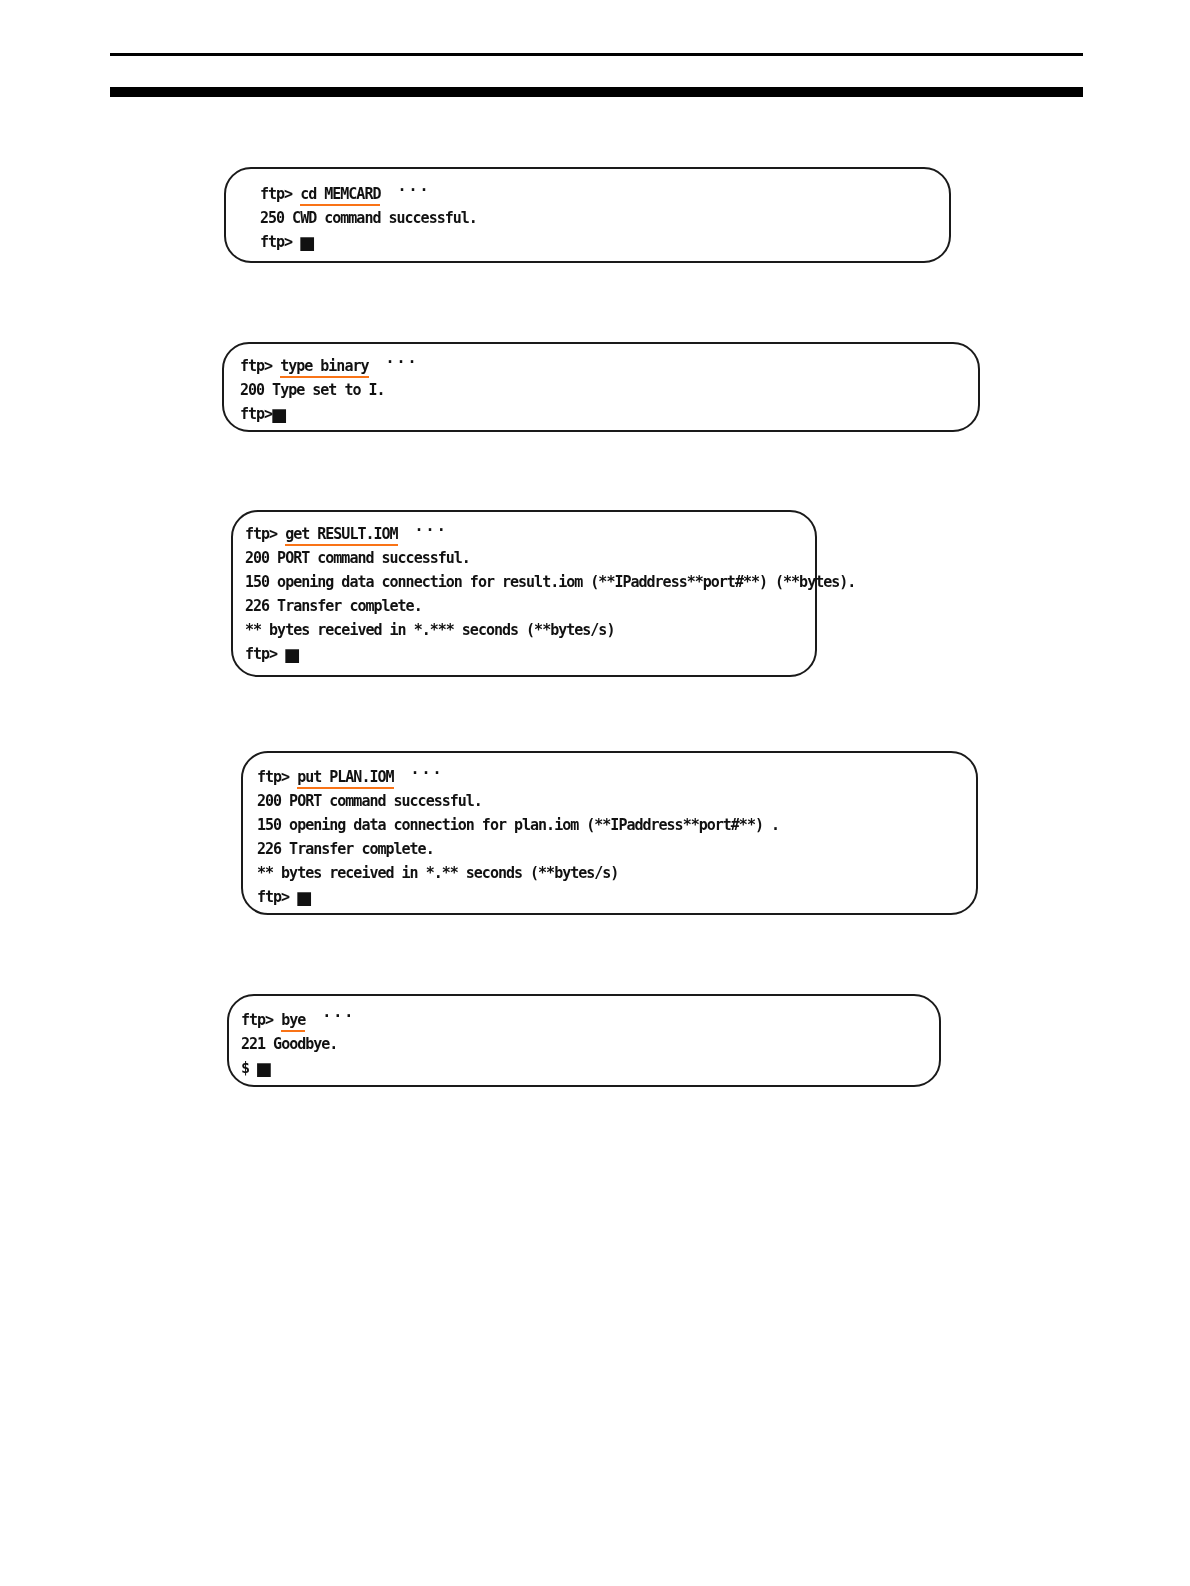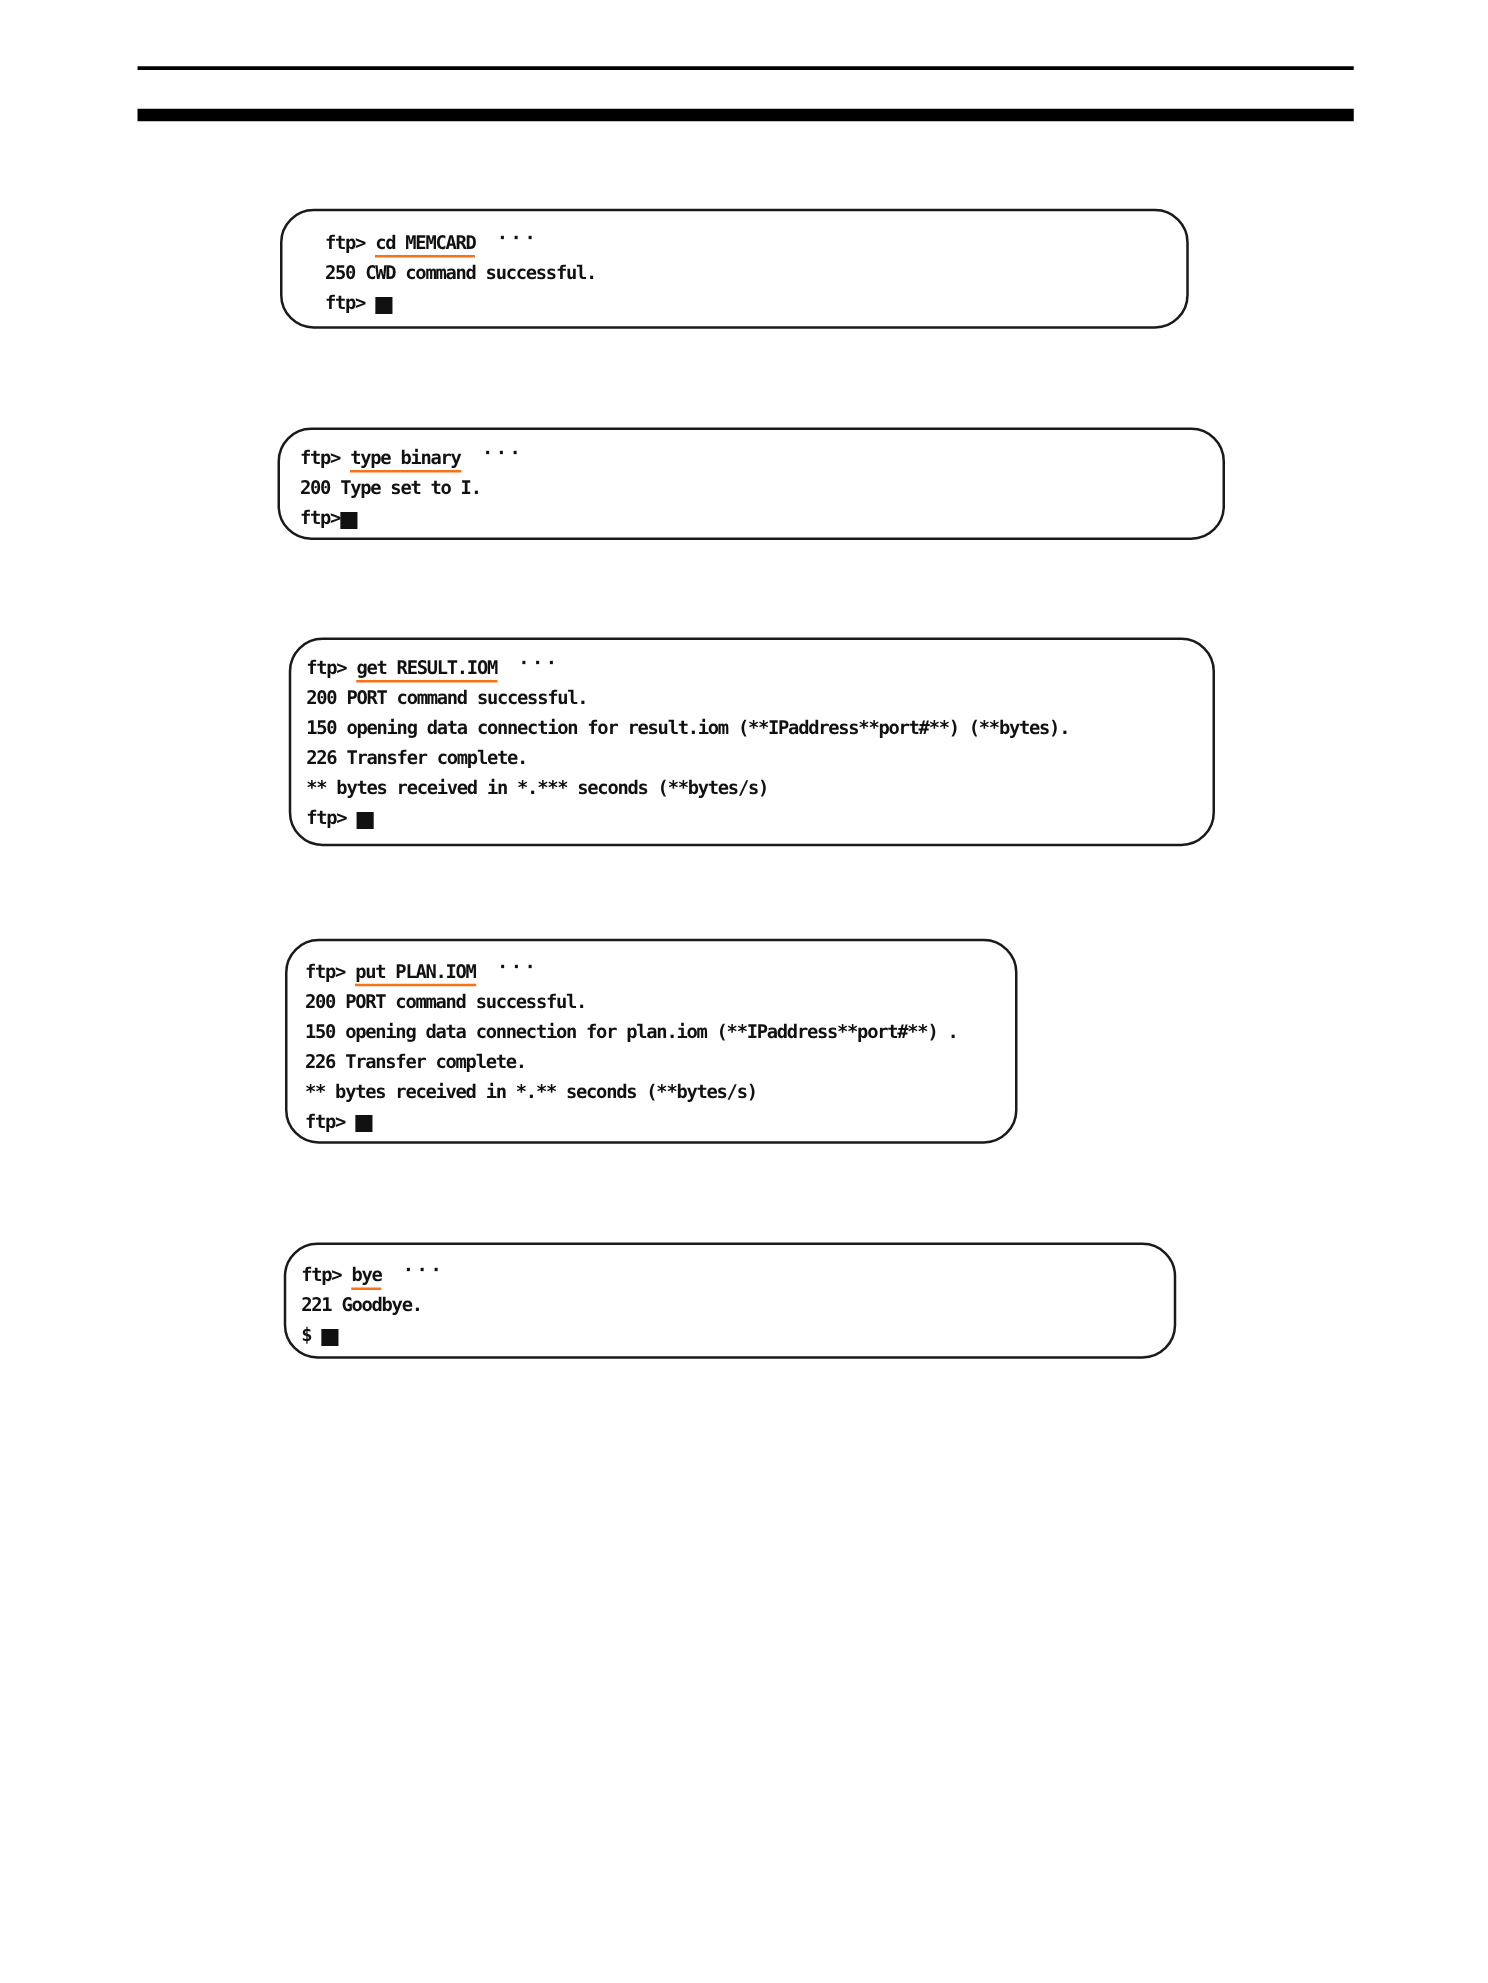--- a/index.html
+++ b/index.html
@@ -27,22 +27,22 @@
 
   .tbox {
     position: absolute;
     border: 2px solid #1a1a1a;
     border-radius: 27px;
     background: #ffffff;
     box-sizing: border-box;
   }
   .box-1 { left: 224px; top: 167px;  width: 727px; height: 96px;  padding: 13px 18px 0 34px; }
   .box-2 { left: 222px; top: 342px;  width: 758px; height: 90px;  padding: 10px 18px 0 16px; }
-  .box-3 { left: 231px; top: 510px;  width: 741px; height: 167px; padding: 10px 14px 0 12px; }
-  .box-4 { left: 228px; top: 751px;  width: 586px; height: 164px; padding: 12px 14px 0 14px; }
+  .box-3 { left: 231px; top: 510px;  width: 586px; height: 167px; padding: 10px 14px 0 12px; }
+  .box-4 { left: 241px; top: 751px;  width: 737px; height: 164px; padding: 12px 14px 0 14px; }
   .box-5 { left: 227px; top: 994px;  width: 714px; height: 93px;  padding: 12px 14px 0 12px; }
 
   .line {
     white-space: pre;
     font-size: 15px;
     font-weight: bold;
     letter-spacing: -1px;
     line-height: 24px;
     height: 24px;
   }

